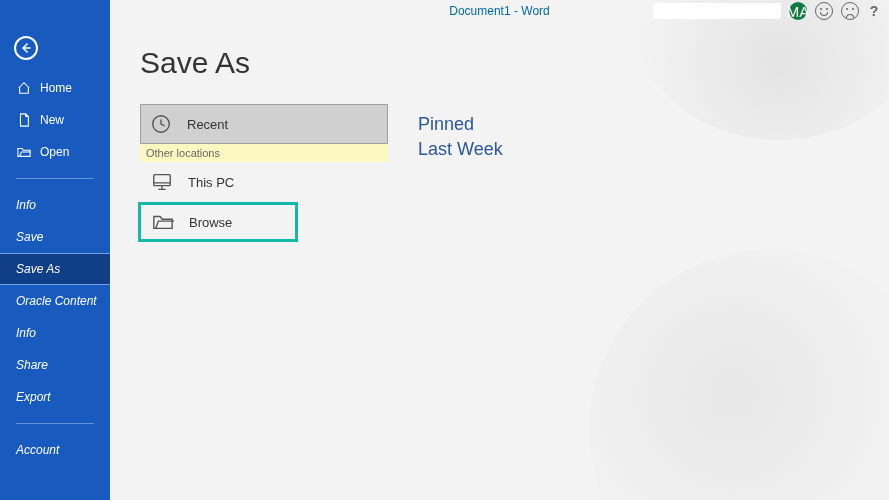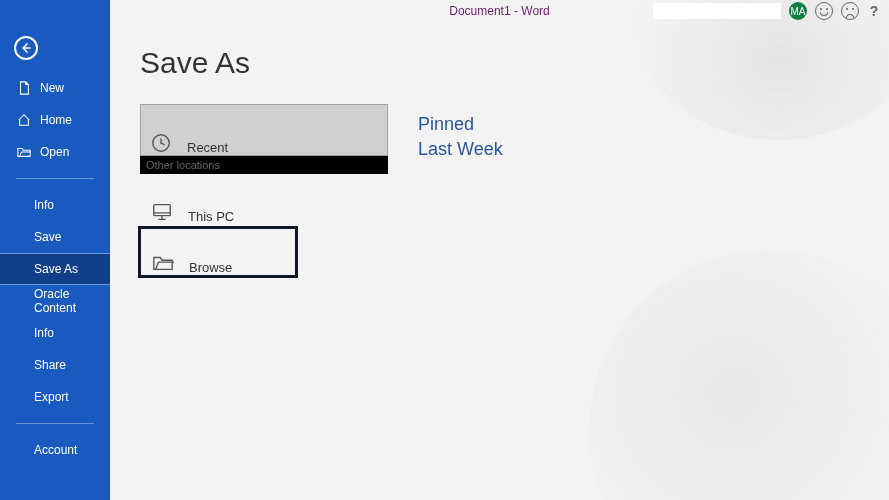--- a/index.html
+++ b/index.html
@@ -48,21 +48,21 @@
     }
     .sidebar-item .icon {
       width: 16px;
       height: 16px;
       margin-right: 8px;
       display: inline-flex;
       align-items: center;
       justify-content: center;
     }
     .sidebar-item .icon svg { width: 14px; height: 14px; }
-    .sidebar-item.indent { padding-left: 34px; }
+    .sidebar-item.indent { padding-left: 16px; font-style: italic; }
     .sidebar-item.selected {
       background: #103e87;
       border: 1px solid #6fa0e6;
       border-left: none;
       border-right: none;
     }
     .sidebar-divider {
       height: 1px;
       background: rgba(255,255,255,0.35);
       margin: 10px 16px;
@@ -81,35 +81,35 @@
       align-items: center;
       justify-content: flex-end;
       gap: 8px;
       padding-right: 8px;
       position: relative;
     }
     .doc-title {
       position: absolute;
       left: 50%;
       transform: translateX(-50%);
-      color: #701a75;
+      color: #0369a1;
       font-size: 12px;
     }
     .searchbox {
       width: 128px;
       height: 16px;
       background: #fff;
     }
     .avatar {
       width: 18px;
       height: 18px;
       border-radius: 50%;
       background: #107c41;
       color: #fff;
-      font-size: 10px;
+      font-size: 15px;
       display: flex;
       align-items: center;
       justify-content: center;
     }
     .face-icon {
       width: 18px; height: 18px;
       border: 1.4px solid #666;
       border-radius: 50%;
       position: relative;
     }
@@ -158,50 +158,50 @@
       font-size: 30px;
       font-weight: 300;
       color: #333;
       margin-bottom: 24px;
     }
     .loc-list {
       width: 248px;
     }
     .loc-item {
       display: flex;
-      align-items: flex-end;
-      height: 52px;
+      align-items: center;
+      height: 40px;
       padding-left: 8px;
       cursor: pointer;
       border: 2px solid transparent;
     }
     .loc-item.selected {
       background: #d0d0d0;
       border: 1px solid #a0a0a0;
     }
     .loc-item.highlight {
-      border: 3px solid #0f172a;
+      border: 3px solid #14b8a6;
       width: 160px;
       box-sizing: border-box;
       margin-left: -2px;
       padding-left: 10px;
     }
     .loc-item .loc-icon {
       width: 24px;
       height: 24px;
       margin-right: 14px;
       display: inline-flex;
       align-items: center;
       justify-content: center;
     }
     .loc-item .loc-icon svg { width: 22px; height: 22px; }
     .loc-item-label { font-size: 13px; color: #333; }
     .loc-subhead {
       height: 18px;
-      background: #000000;
+      background: #fef9c3;
       font-size: 11px;
       color: #666;
       padding-left: 6px;
       display: flex;
       align-items: center;
     }
     .right {
       flex: 1;
       padding-left: 30px;
       padding-top: 92px;
@@ -244,32 +244,32 @@
   <div class="back-circle">
     <svg viewBox="0 0 16 16" stroke="#fff" stroke-width="2" fill="none">
       <path d="M10 2 L4 8 L10 14"></path>
       <path d="M4 8 H14"></path>
     </svg>
   </div>
   <div class="sidebar-items">
     <div class="sidebar-item">
       <span class="icon">
         <svg viewBox="0 0 16 16" stroke="#fff" stroke-width="1.2" fill="none">
+            <path d="M2 8 L8 2 L14 8 M3 7v7h10V7"></path>
+          </svg>
+      </span>
+      <span>Home</span>
+    </div>
+    <div class="sidebar-item">
+      <span class="icon">
+        <svg viewBox="0 0 16 16" stroke="#fff" stroke-width="1.2" fill="none">
             <path d="M4 1h6l3 3v11H4z M10 1v3h3"></path>
           </svg>
       </span>
       <span>New</span>
-    </div>
-    <div class="sidebar-item">
-      <span class="icon">
-        <svg viewBox="0 0 16 16" stroke="#fff" stroke-width="1.2" fill="none">
-            <path d="M2 8 L8 2 L14 8 M3 7v7h10V7"></path>
-          </svg>
-      </span>
-      <span>Home</span>
     </div>
     <div class="sidebar-item">
       <span class="icon">
         <svg viewBox="0 0 16 16" stroke="#fff" stroke-width="1.2" fill="none">
             <path d="M1 4h5l1 2h8v7H1z M3 13l2-5h12"></path>
           </svg>
       </span>
       <span>Open</span>
     </div>
     <div class="sidebar-divider"></div>

